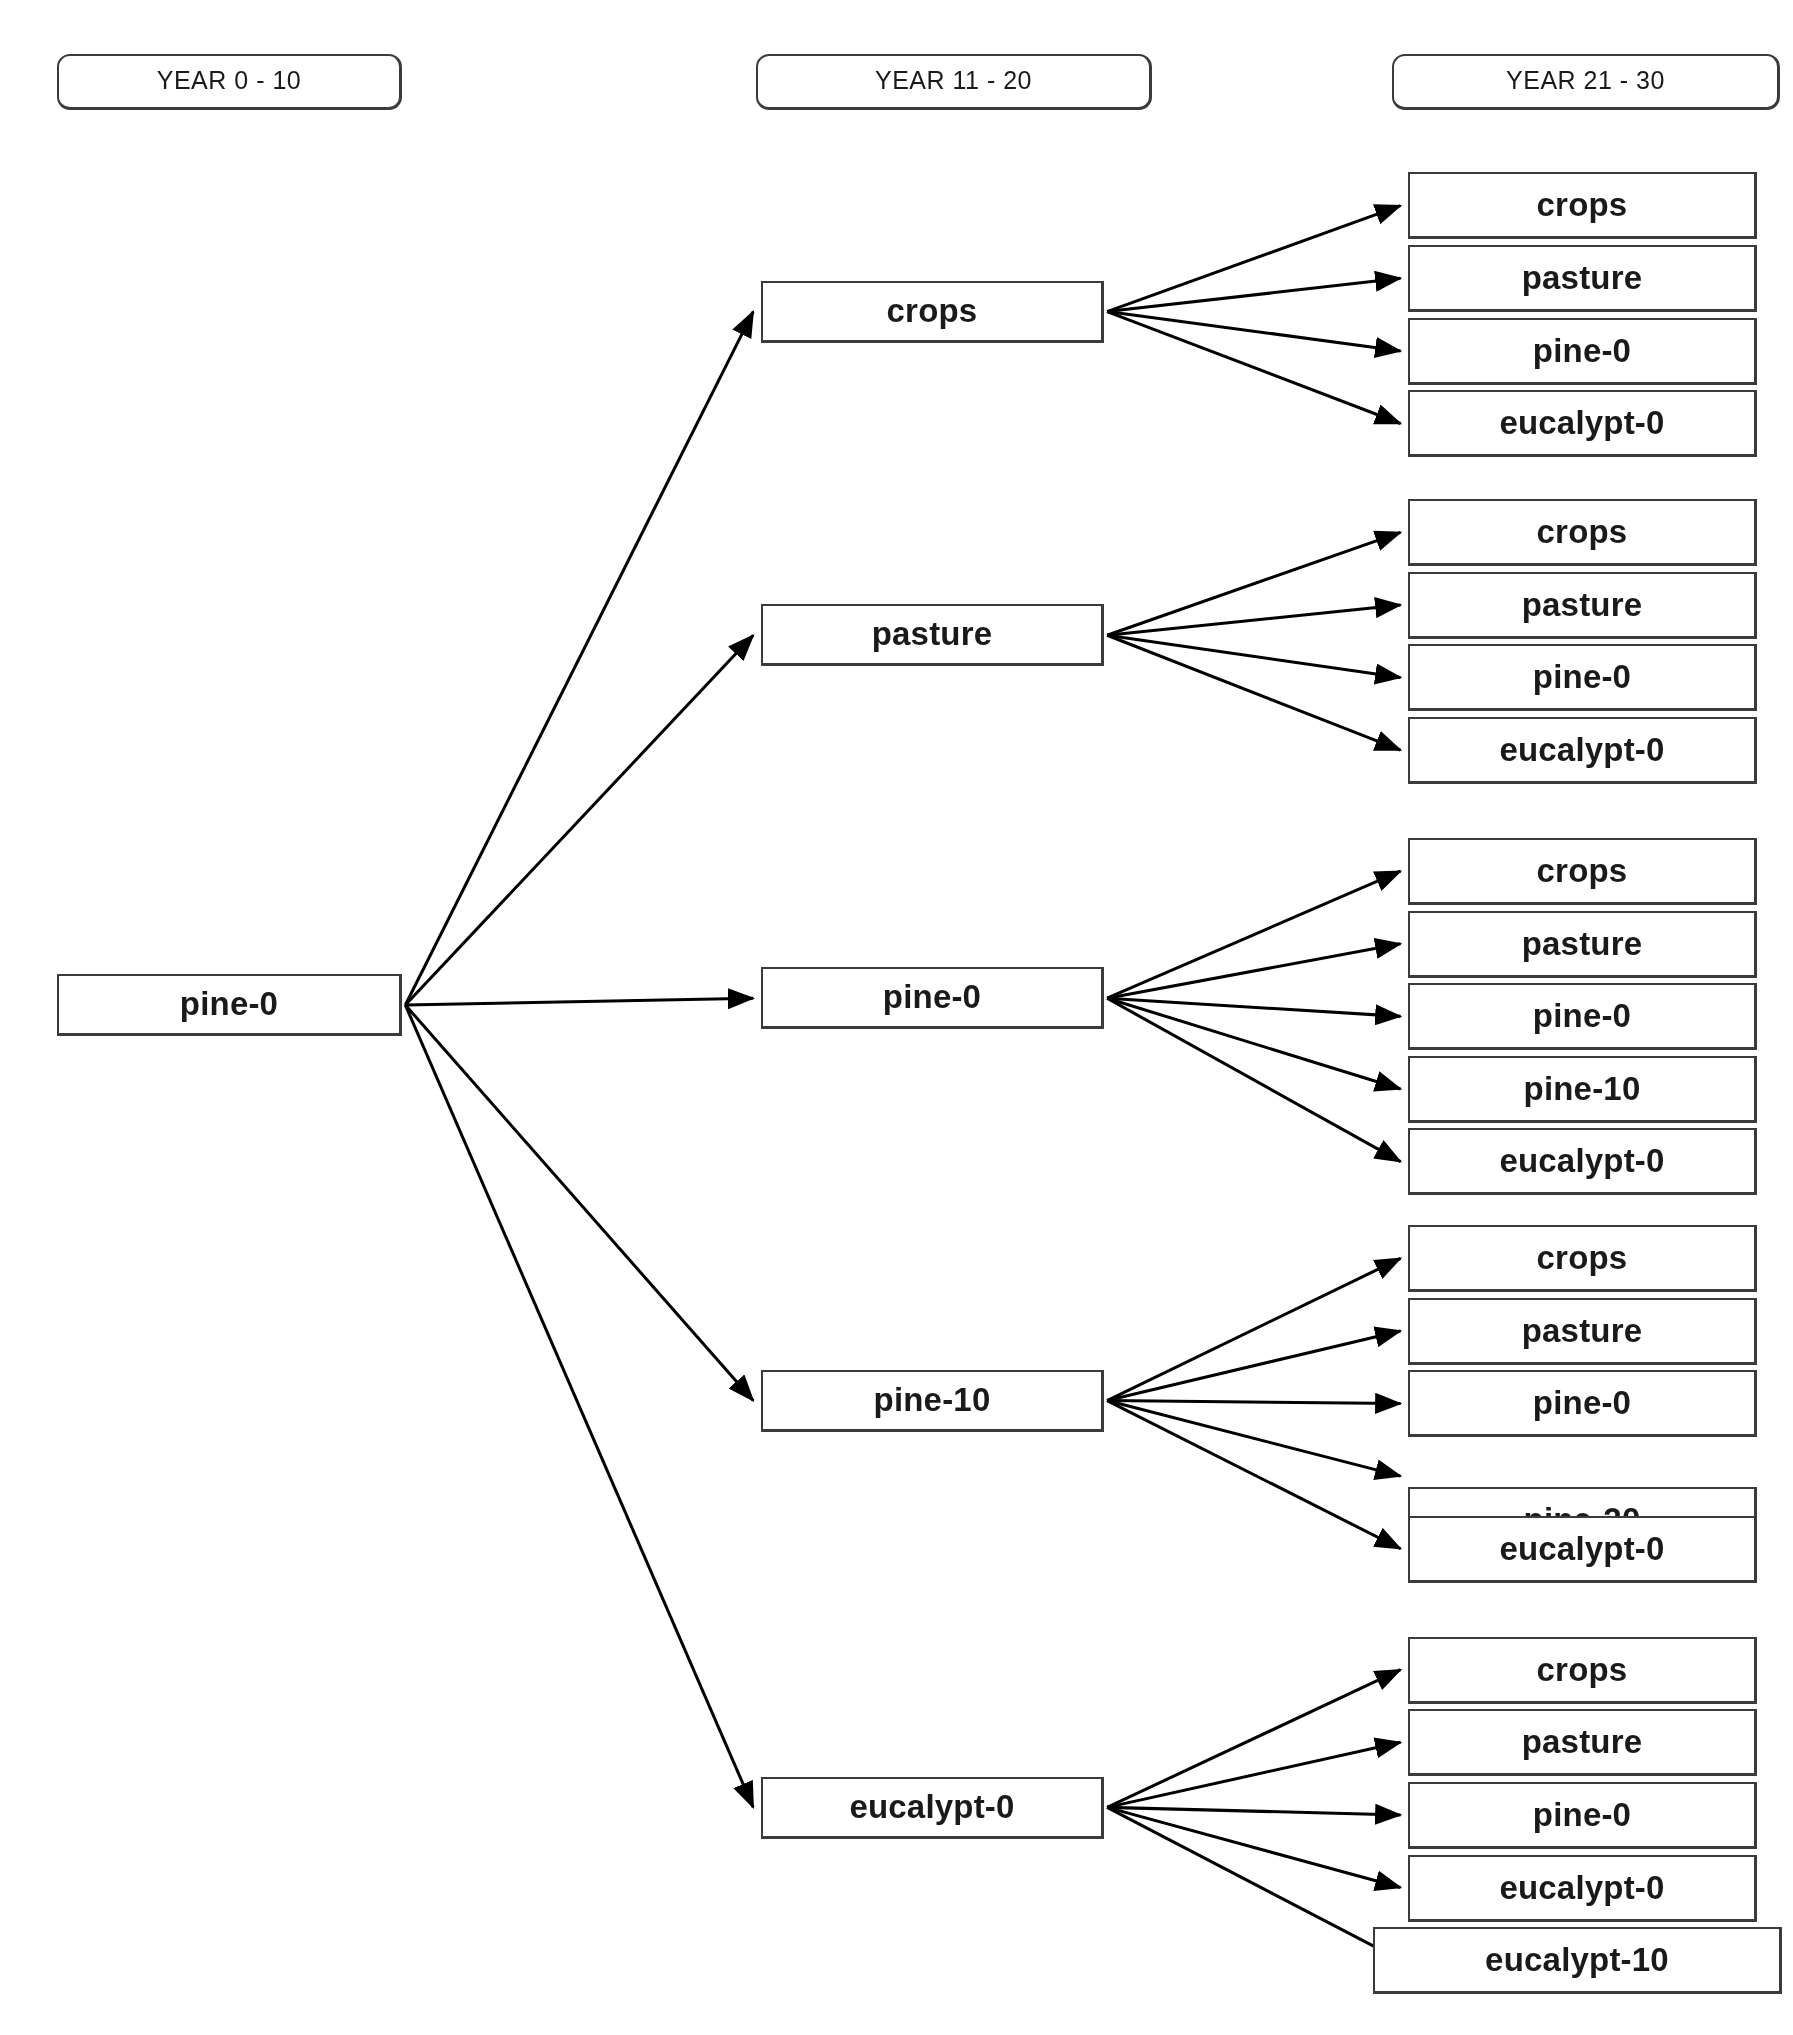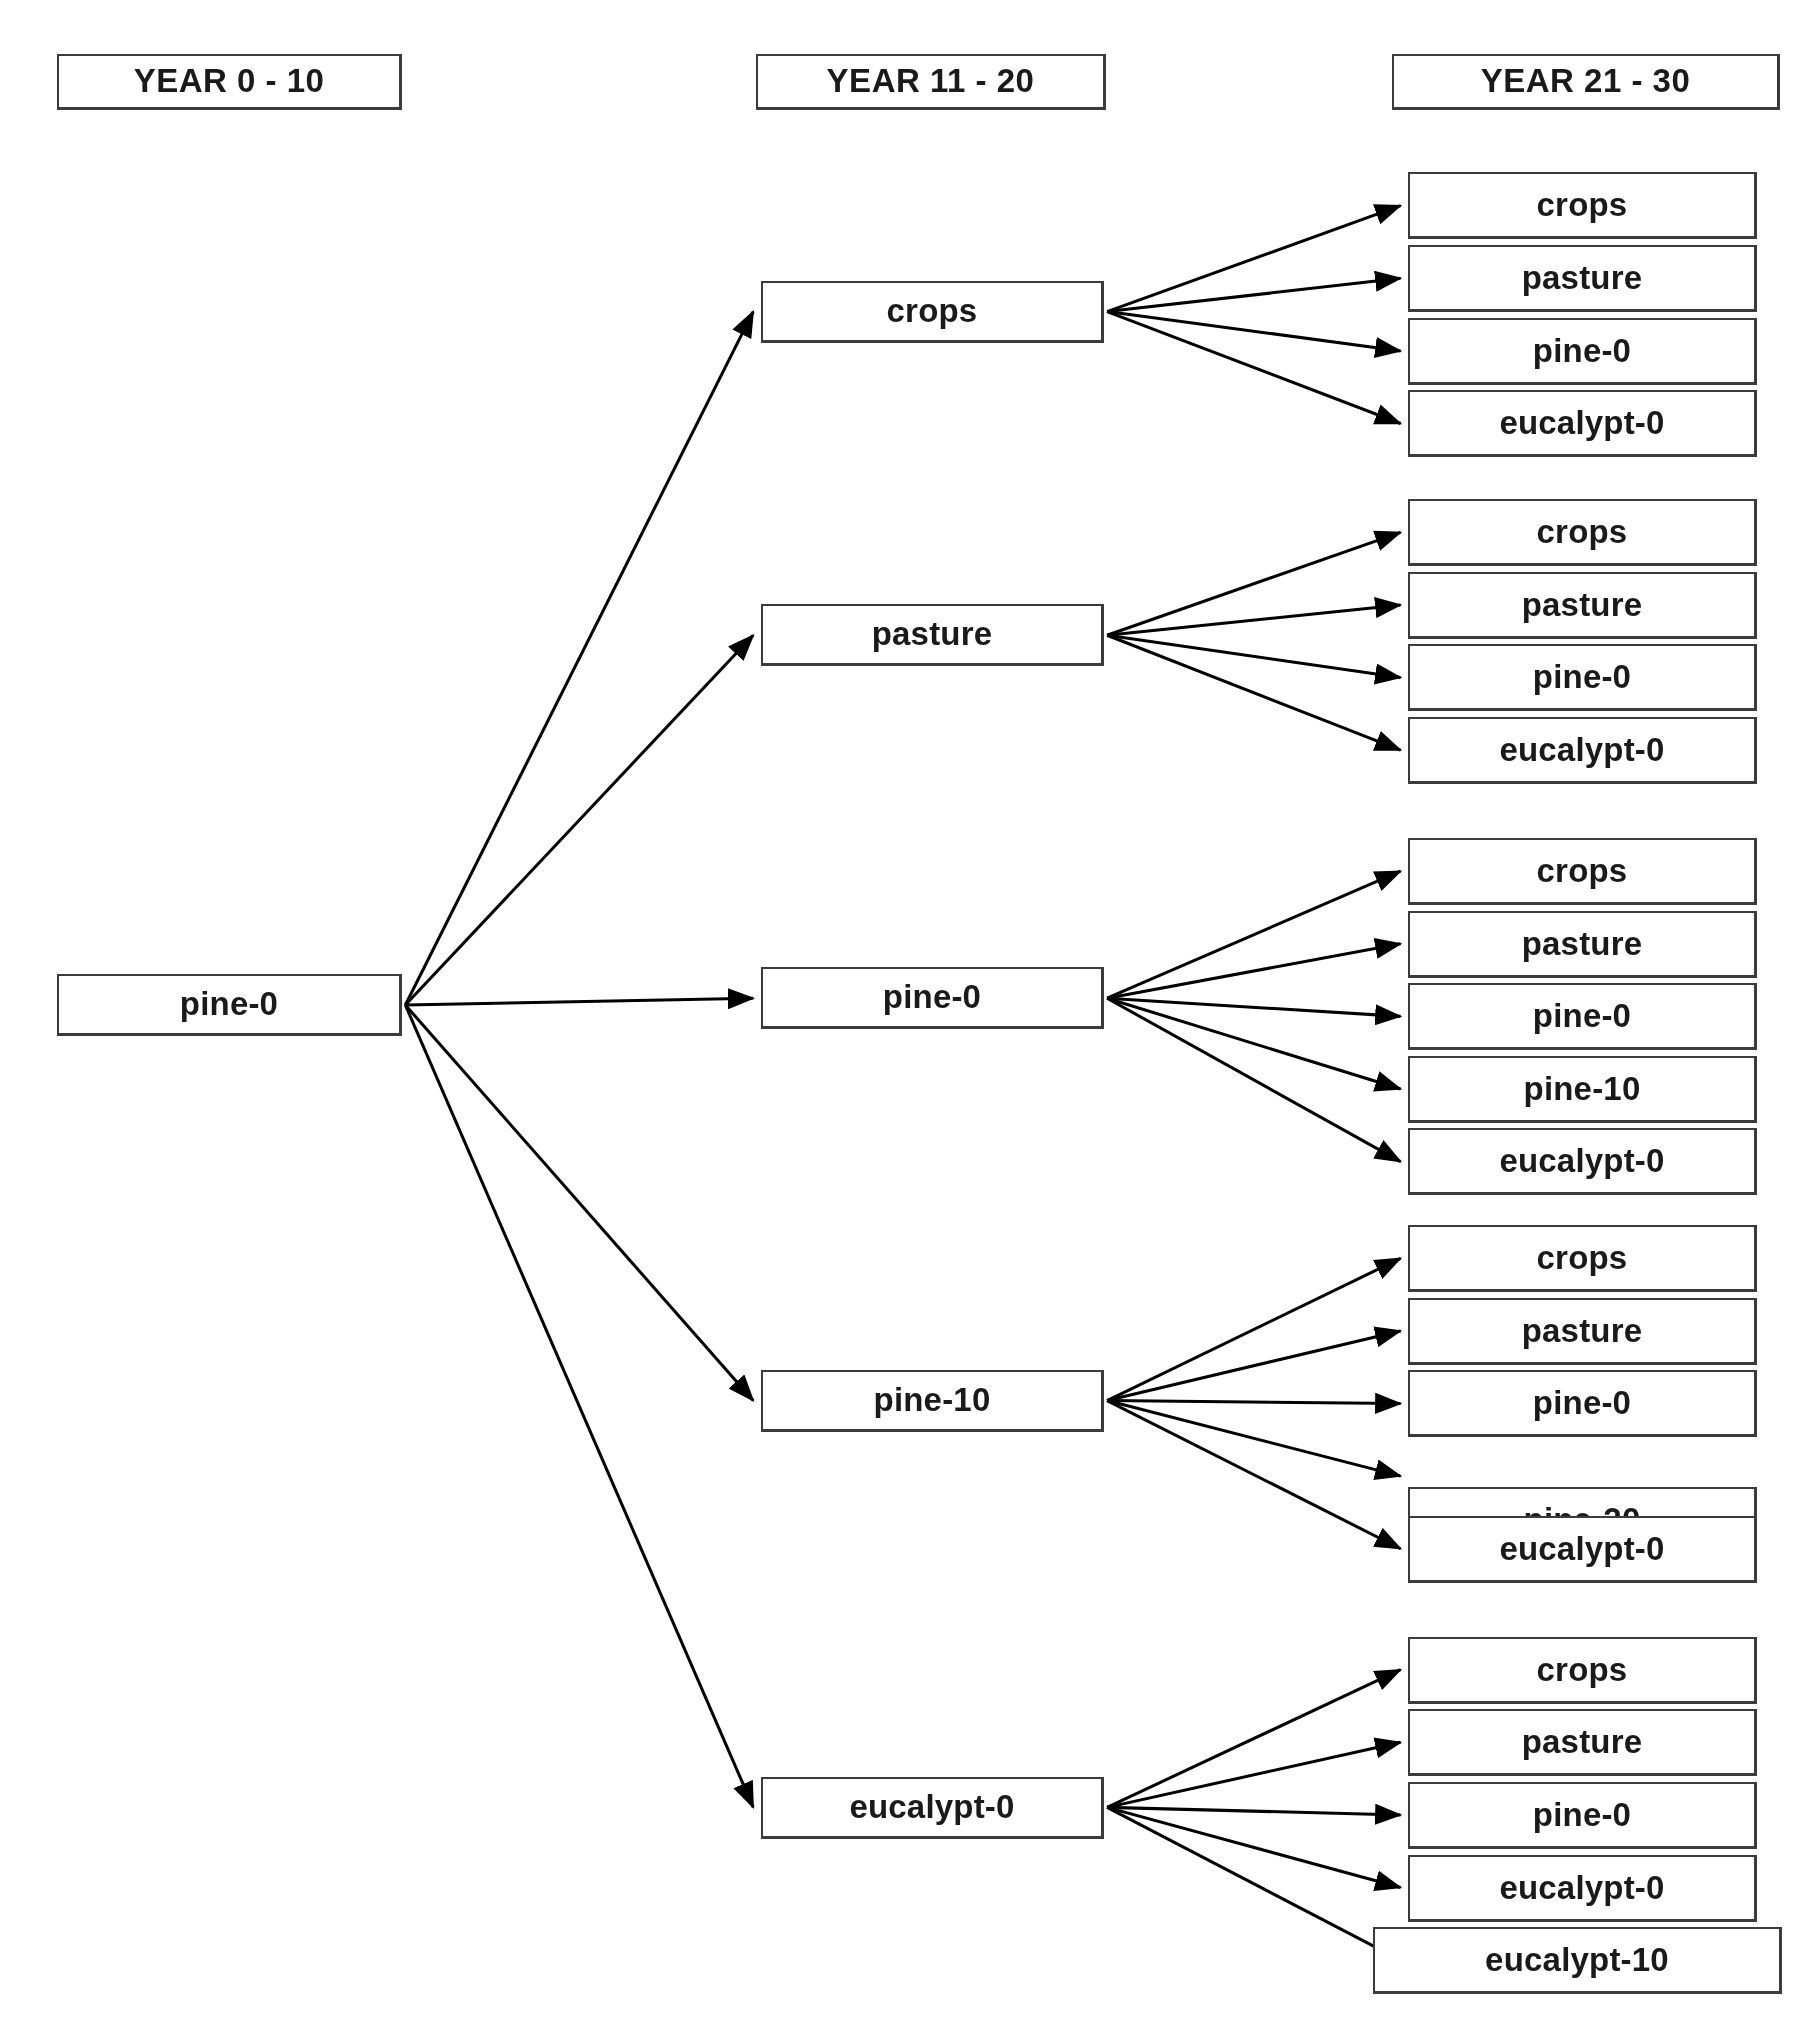--- a/index.html
+++ b/index.html
@@ -39,26 +39,27 @@
     align-items: center;
     justify-content: center;
     color: #1a1a1a;
     font-size: 33px;
     font-weight: 700;
     letter-spacing: 0.2px;
     line-height: 1;
     white-space: nowrap;
   }
   .node.header {
-    font-weight: bold;
-    font-size: 33px;
+    font-weight: normal;
+    font-size: 25px;
     letter-spacing: 0.5px;
     border-width: 2.3px;
     border-right-width: 3px;
     border-bottom-width: 3px;
+    border-radius: 13px;
   }
   .node-label {
     display: block;
     transform: translateY(-0.8px);
   }
 </style>
 </head>
 <body>
 
 <div id="diagram-root">
@@ -99,21 +100,21 @@
         <line x1="1464" y1="2390" x2="1852" y2="2304" stroke="#000000" stroke-width="4" marker-end="url(#arrowhead)"></line>
         <line x1="1464" y1="2390" x2="1852" y2="2400" stroke="#000000" stroke-width="4" marker-end="url(#arrowhead)"></line>
         <line x1="1464" y1="2390" x2="1852" y2="2496" stroke="#000000" stroke-width="4" marker-end="url(#arrowhead)"></line>
         <line x1="1464" y1="2390" x2="1852" y2="2592" stroke="#000000" stroke-width="4" marker-end="url(#arrowhead)"></line>
       </g>
   </svg>
 
   <div class="node header" style="left:57px; top:54px; width:345px; height:56px;">
     <span class="node-label">YEAR 0 - 10</span>
   </div>
-  <div class="node header" style="left:756px; top:54px; width:350px; height:56px;">
+  <div class="node header" style="left:756px; top:54px; width:396px; height:56px;">
     <span class="node-label">YEAR 11 - 20</span>
   </div>
   <div class="node header" style="left:1392px; top:54px; width:388px; height:56px;">
     <span class="node-label">YEAR 21 - 30</span>
   </div>
 
   <div class="node" id="node-root" style="left:57px; top:974px; width:345px; height:62px;">
     <span class="node-label">pine-0</span>
   </div>
 

